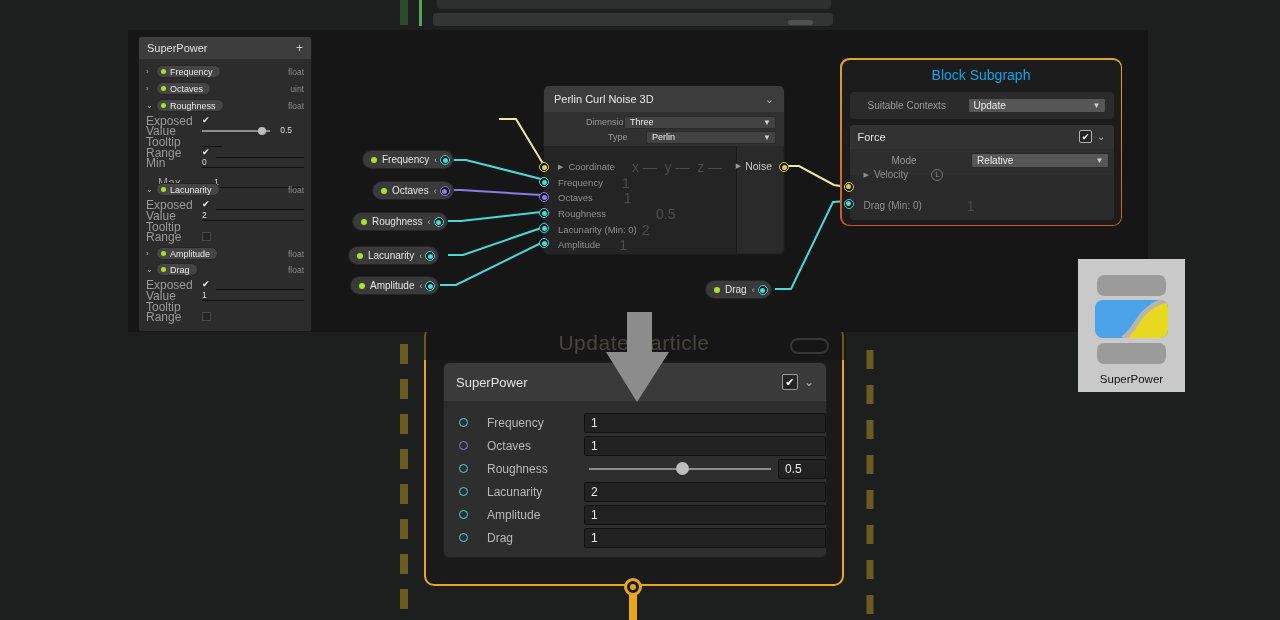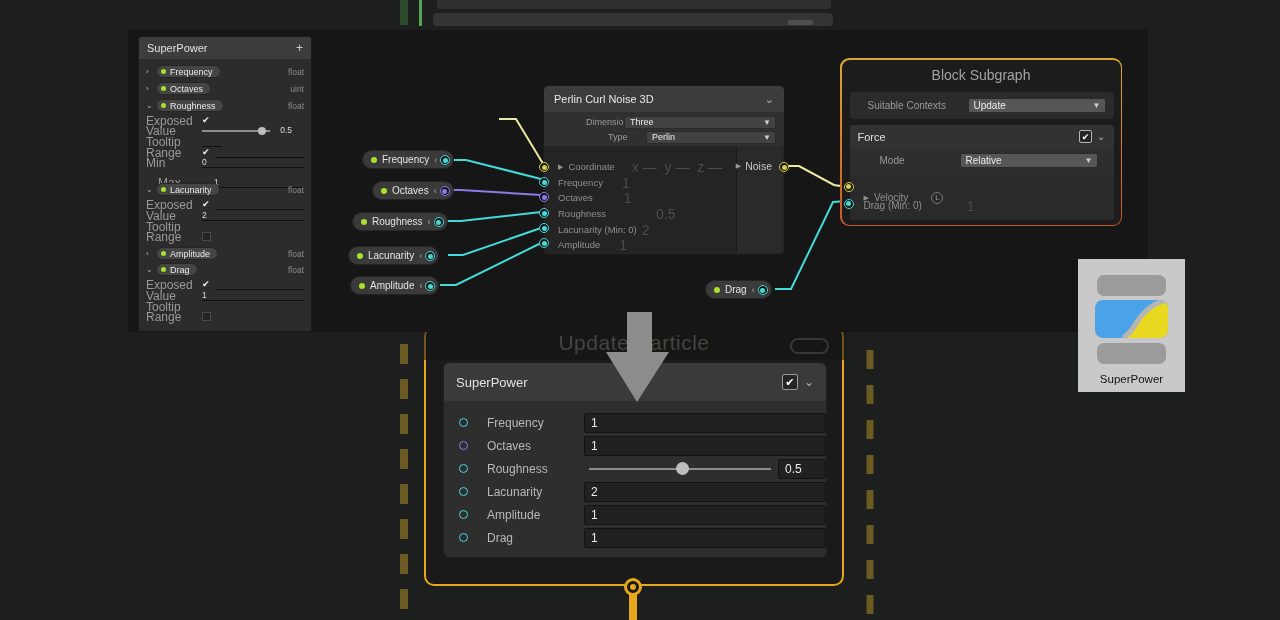--- a/index.html
+++ b/index.html
@@ -34,21 +34,21 @@
   .nhead{position:absolute;left:0;top:0;right:0;height:26px;background:#3c3c3c;border-radius:5px 5px 0 0;display:flex;align-items:center;padding:0 10px;color:#e8e8e8;font-size:11px;}
   .nset{position:absolute;left:0;top:26px;right:0;height:34px;background:#303030;}
   .srow{position:absolute;left:0;right:8px;height:14px;display:flex;align-items:center;}
   .srow .sl{width:80px;text-align:left;padding-left:42px;color:#9a9a9a;font-size:9px;}
   .srow .dd{flex:1;height:13px;font-size:9px;}
   .irow{position:absolute;left:14px;height:13px;display:flex;align-items:center;gap:5px;color:#8f8f8f;font-size:9.5px;}
   .fade{color:#4d4d4d;font-size:14px;}
   
   .bsg-border{left:840px;top:58px;width:282px;height:168px;background:linear-gradient(#d9a633,#cc5529);border-radius:9px;padding:1.5px;z-index:5;}
   .bsg{width:100%;height:100%;background:#1c1c1c;border-radius:8px;position:relative;}
-  .bsg-title{position:absolute;top:7px;left:0;right:0;text-align:center;color:#a3a3a3;font-size:14px;}
+  .bsg-title{position:absolute;top:7px;left:0;right:0;text-align:center;color:#0ea5e9;font-size:14px;}
   .subpanel{position:absolute;background:#2b2b2b;border-radius:4px;}
   
   .ctx{left:424px;top:326px;width:420px;height:260px;border:2px solid #e7a71c;border-radius:10px;background:#1a1a1a;z-index:1;}
   .ctx-title{position:absolute;top:3px;left:0;right:0;text-align:center;color:#84816c;font-size:21px;letter-spacing:.5px;}
   .blk{position:absolute;left:17px;top:34px;width:384px;height:196px;background:#2e2e2e;border:1px solid #1f1f1f;border-radius:6px;}
   .blkhead{position:absolute;left:0;top:0;right:0;height:38px;background:#3a3a3a;border-radius:6px 6px 0 0;display:flex;align-items:center;padding:0 12px;color:#e2e2e2;font-size:13px;}
   .brow{position:absolute;left:0;right:0;height:22px;display:flex;align-items:center;}
   .brow .lbl{position:absolute;left:43px;color:#b8b8b8;font-size:12px;}
   .fld{position:absolute;left:140px;width:242px;height:20px;background:#212121;border:1px solid #121212;border-radius:2px;color:#ececec;font-size:12px;line-height:18px;padding:0 6px;}
   .dimstrip{left:424px;top:326px;width:422px;height:34px;background:rgba(20,20,20,.55);z-index:2;}
@@ -384,29 +384,29 @@
       </div>
 
       <div class="subpanel" style="left:8px;top:65px;width:264px;height:95px;background:#2e2e2e;">
         <div style="position:absolute;left:0;top:0;right:0;height:24px;display:flex;align-items:center;padding:0 8px;color:#e0e0e0;font-size:11px;background:#323232;border-radius:4px 4px 0 0;">
           <span>Force</span>
           <span style="margin-left:auto;display:flex;align-items:center;gap:5px;">
             <span style="display:inline-flex;width:13px;height:13px;background:#262626;border:1px solid #b5b5b5;border-radius:2px;align-items:center;justify-content:center;color:#fff;font-size:9px;">✔</span>
             <span class="chev" style="font-size:10px;">⌄</span>
           </span>
         </div>
-        <div style="position:absolute;left:0;top:28px;right:5px;height:16px;display:flex;align-items:center;">
+        <div style="position:absolute;left:0;top:28px;right:5px;height:16px;display:flex;align-items:center;padding-left:12px;">
           <span style="color:#9a9a9a;font-size:10px;padding-left:30px;width:110px;">Mode</span>
           <span class="dd" style="width:138px;height:15px;font-size:10px;">
               <span>Relative</span>
               <span class="arr">▼</span>
             </span>
         </div>
         <div style="position:absolute;left:0;top:50px;right:0;bottom:0;background:#2a2a2a;border-radius:0 0 4px 4px;"></div>
-        <div style="position:absolute;left:14px;top:67px;display:flex;align-items:center;gap:5px;color:#8f8f8f;font-size:10px;">
+        <div style="position:absolute;left:14px;top:44px;display:flex;align-items:center;gap:5px;color:#8f8f8f;font-size:10px;">
           <span style="font-size:7px;">▶</span>
           <span>Velocity</span>
           <span style="margin-left:18px;width:12px;height:12px;border:1px solid #777;border-radius:50%;display:inline-flex;align-items:center;justify-content:center;font-size:7.5px;color:#999;">L</span>
         </div>
         <div style="position:absolute;left:14px;top:73px;display:flex;align-items:center;gap:5px;color:#8f8f8f;font-size:10px;">
           <span>Drag (Min: 0)</span>
           <span class="fade" style="margin-left:40px;">1</span>
         </div>
         <span class="port filled" style="--c:#d6cf4e;left:-6px;top:57px;"></span>
         <span class="port filled" style="--c:#45d9d9;left:-6px;top:74px;"></span>

